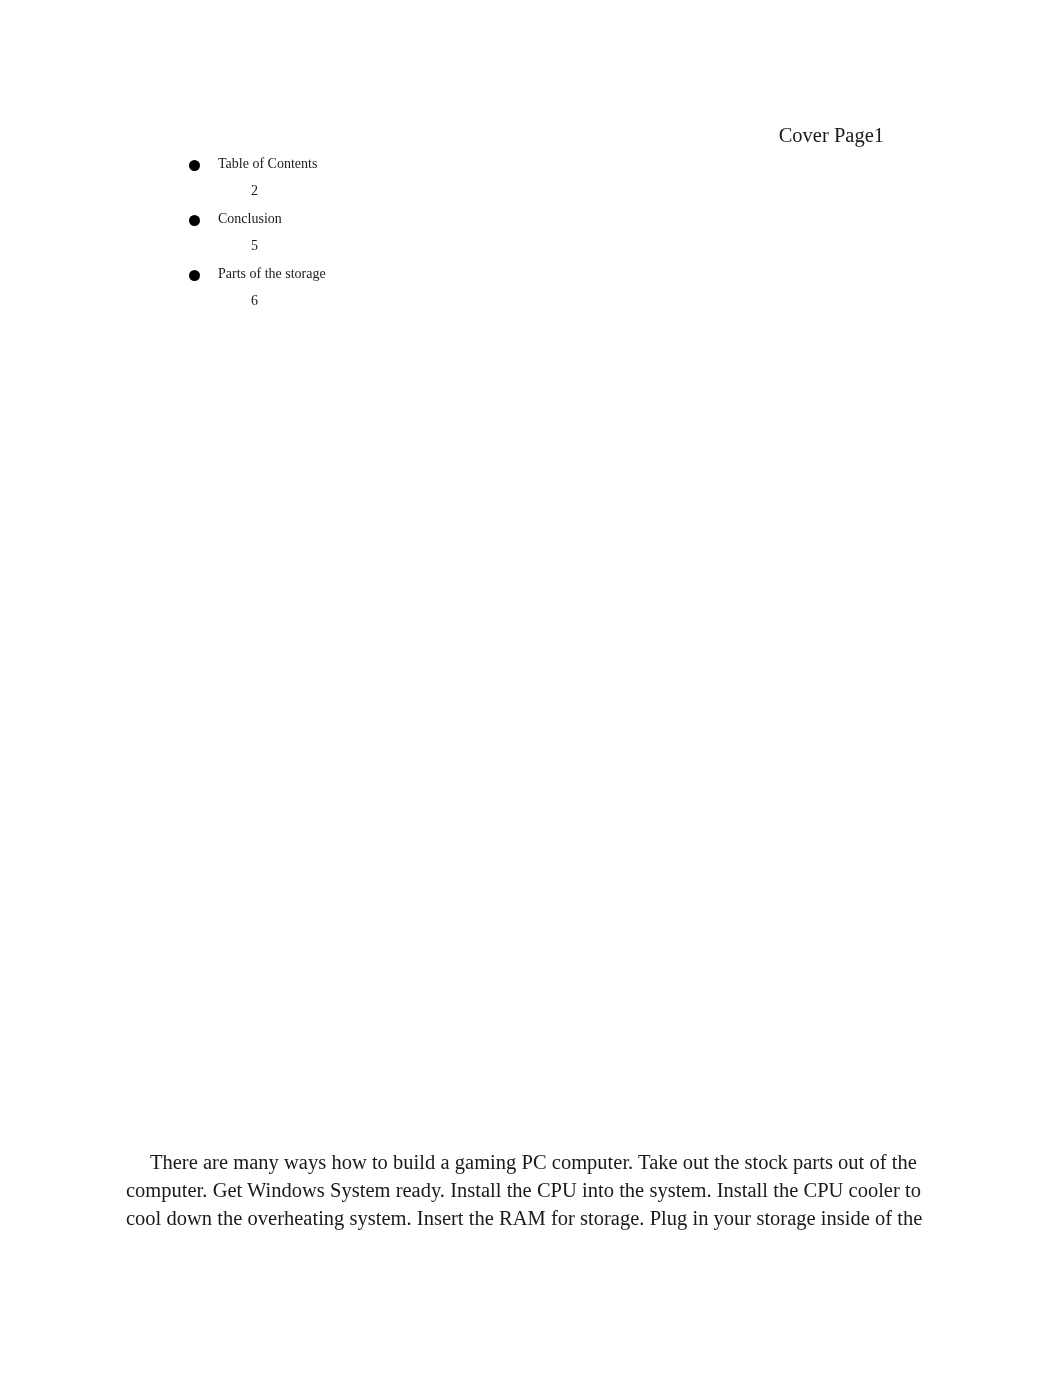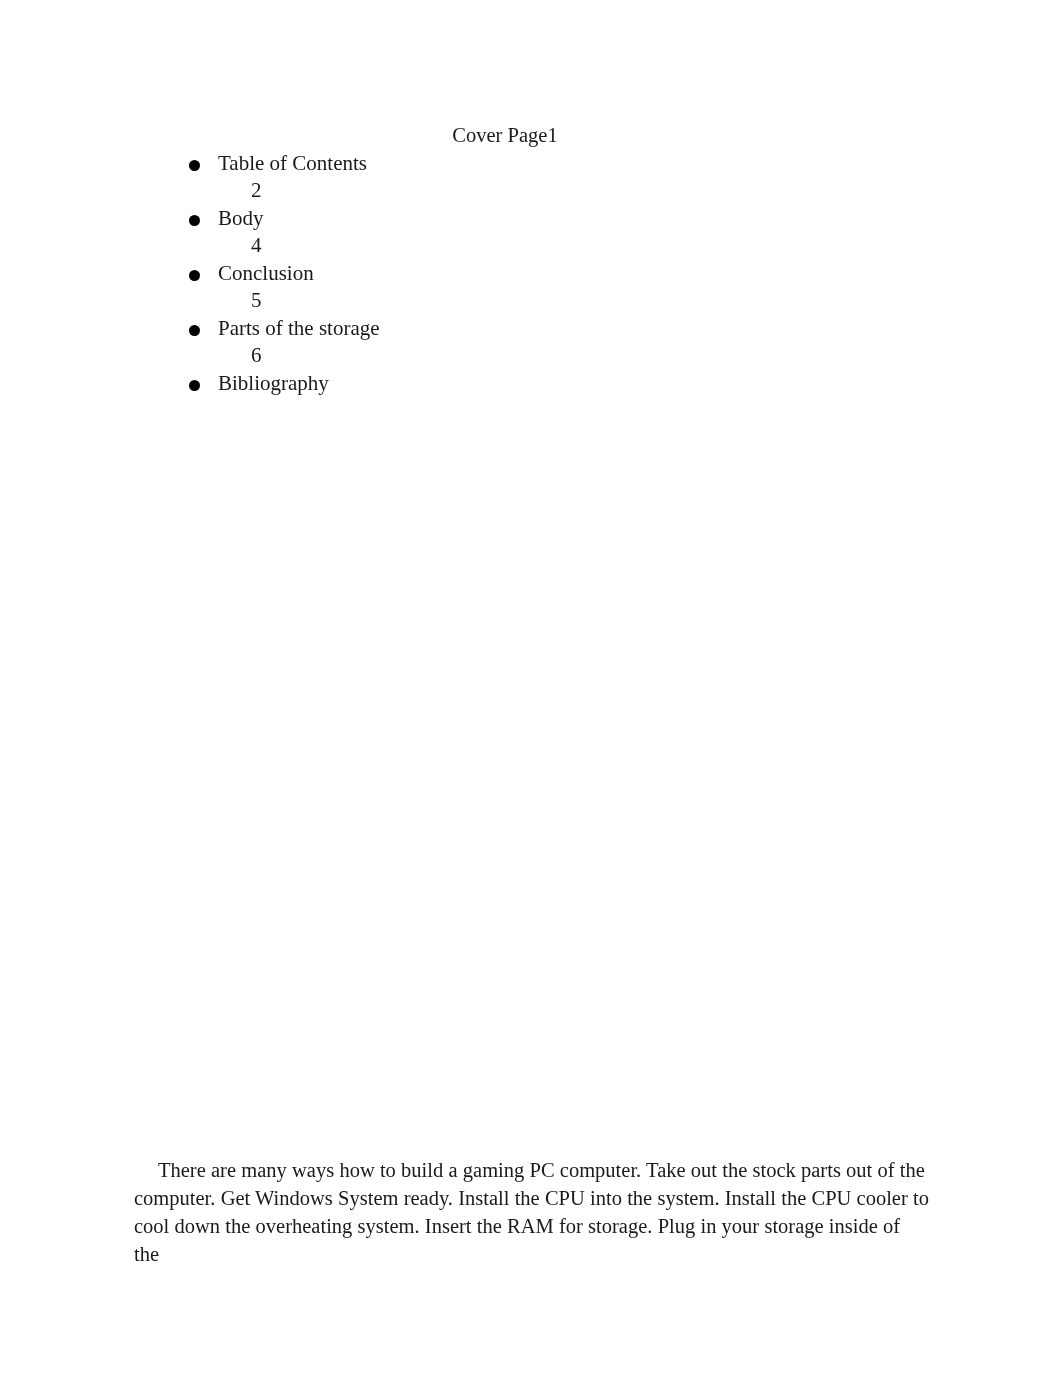--- a/index.html
+++ b/index.html
@@ -25,41 +25,41 @@
     position: absolute;
     left: 126px;
     top: 122px;
     width: 810px;
   }
 
   
   .doc-header {
     display: flex;
     align-items: baseline;
-    justify-content: center;
+    justify-content: flex-end;
     font-size: 20.5px;
     line-height: 27.5px;
   }
   .doc-header .title {
     white-space: pre;
   }
   .doc-header .page-number {
     white-space: pre;
     padding-right: 52px;
   }
 
   
   .toc {
     list-style: none;
     margin: 0;
     padding: 0;
   }
   .toc-entry {
     position: relative;
-    font-size: 21px;
+    font-size: 14px;
     line-height: 27.5px;
   }
   .toc-label-row {
     position: relative;
     padding-left: 92px;
   }
   .toc-bullet {
     position: absolute;
     left: 63px;
     top: 10px;
@@ -79,21 +79,21 @@
   }
 
   
   .body-block {
     position: absolute;
     left: 126px;
     top: 1148px;
     width: 812px;
   }
   .body-paragraph {
-    margin: 8px;
+    margin: 0;
     font-size: 20.5px;
     line-height: 28px;
     text-align: left;
     text-indent: 24px;
     word-spacing: 0.1px;
   }
 </style>
 </head>
 <body>
 
@@ -110,49 +110,38 @@
 
       <li class="toc-entry">
         <div class="toc-label-row">
           <span class="toc-bullet"></span>
           <span class="toc-label">Table of Contents</span>
         </div>
         <span class="toc-page">2</span>
       </li>
 
 
-      <li class="toc-entry">
-        <div class="toc-label-row">
-          <span class="toc-bullet"></span>
-          <span class="toc-label">Body</span>
-        </div>
-        <span class="toc-page">4</span>
-      </li>
 
       <li class="toc-entry">
         <div class="toc-label-row">
           <span class="toc-bullet"></span>
           <span class="toc-label">Conclusion</span>
         </div>
         <span class="toc-page">5</span>
       </li>
 
       <li class="toc-entry">
         <div class="toc-label-row">
           <span class="toc-bullet"></span>
           <span class="toc-label">Parts of the storage</span>
         </div>
         <span class="toc-page">6</span>
       </li>
 
       <li class="toc-entry">
-        <div class="toc-label-row">
-          <span class="toc-bullet"></span>
-          <span class="toc-label">Bibliography</span>
-        </div>
       </li>
 
     </ul>
   </div>
 
   <div class="body-block">
     <p class="body-paragraph">There are many ways how to build a gaming PC computer. Take out the stock parts out of the computer. Get Windows System ready. Install the CPU into the system. Install the CPU cooler to cool down the overheating system. Insert the RAM for storage. Plug in your storage inside of the</p>
   </div>
 
 </div>

